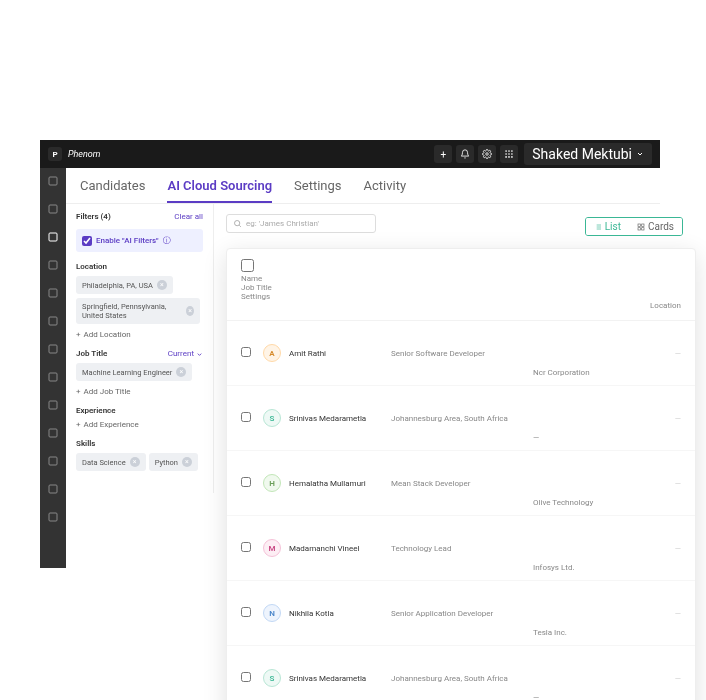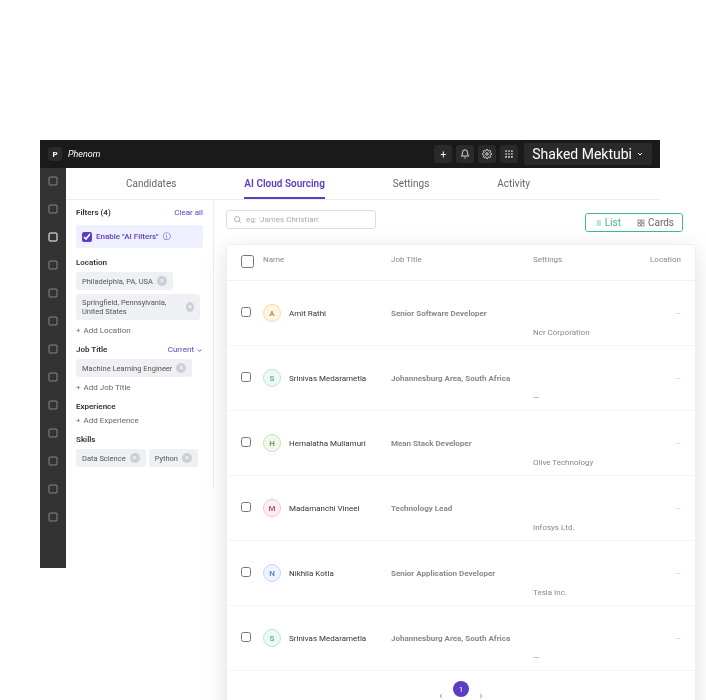--- a/index.html
+++ b/index.html
@@ -12,21 +12,21 @@
 .top-btn { width:18px; height:18px; background:#2a2a2a; border-radius:3px; margin-left:4px; display:flex; align-items:center; justify-content:center; color:#fff; font-size:10px; cursor:pointer; }
 .user { margin-left:6px; padding:3px 8px; background:#2a2a2a; border-radius:3px; display:flex; align-items:center; font-size:14px; cursor:pointer; }
 .user svg { margin-left:4px; }
 .body { display:flex; background:#fff; position:relative; }
 .rail { width:26px; background:#333; padding-top:6px; display:flex; flex-direction:column; align-items:center; gap:14px; height:400px; }
 .rail-item { width:14px; height:14px; color:#888; display:flex; align-items:center; justify-content:center; cursor:pointer; }
 .rail-item.active { color:#fff; }
 .rail-item svg { width:12px; height:12px; }
 .main { flex:1; background:#fff; }
 .tabs { display:flex; padding:10px 14px 0; border-bottom:1px solid #eee; gap:22px; }
-.tab { font-size:10px; color:#666; padding-bottom:8px; border-bottom:2px solid transparent; cursor:pointer;margin-left:46px; }
+.tab { font-size:13px; color:#666; padding-bottom:8px; border-bottom:2px solid transparent; cursor:pointer; }
 .tab.active { color:#5b3cc4; border-bottom-color:#5b3cc4; font-weight:600; }
 .content { display:flex; }
 .filters { width:148px; border-right:1px solid #eee; padding:8px 10px; font-size:8px; }
 .filters-head { display:flex; justify-content:space-between; align-items:flex-end; margin-bottom:8px; }
 .filters-title { font-weight:600; color:#333; }
 .clear-all { color:#5b3cc4; cursor:pointer; }
 .ai-toggle { background:#eef0ff; padding:6px; border-radius:3px; display:flex; align-items:center; gap:4px; margin-bottom:10px; cursor:pointer; }
 .ai-toggle input { width:10px; height:10px; accent-color:#5b3cc4; }
 .ai-toggle span { color:#5b3cc4; font-weight:500; }
 .info-icon { color:#999; font-size:8px; }
@@ -38,31 +38,31 @@
 .add-link { color:#666; font-size:8px; cursor:pointer; display:flex; align-items:center; gap:3px; margin-top:2px; }
 .results { flex:1; padding:10px 0 0 12px; position:relative; }
 .search-row { display:flex; align-items:center; gap:8px; margin-bottom:8px; padding-right:12px; }
 .search-box { flex:0 0 150px; border:1px solid #ddd; border-radius:3px; padding:4px 6px; display:flex; align-items:center; gap:4px; font-size:8px; color:#aaa; }
 .search-box svg { width:9px; height:9px; }
 .result-count { font-size:8px; color:#666; margin-bottom:10px; }
 .table-panel { position:absolute; left:12px; top:44px; width:470px; background:#fff; border:1px solid #eee; border-radius:4px; box-shadow:0 6px 24px rgba(0,0,0,0.12); }
 .view-toggle { position:absolute; right:12px; top:-32px; display:flex; border:1px solid #3ab795; border-radius:3px; overflow:hidden; font-size:10px; }
 .vt { padding:3px 8px; display:flex; align-items:center; gap:3px; cursor:pointer; color:#666; background:#fff; }
 .vt.active { color:#3ab795; }
-.thead { display:flex; padding:10px 14px; font-size:8px; color:#888; border-bottom:1px solid #f2f2f2; }
+.thead { display:flex; padding:10px 14px; font-size:8px; color:#888; border-bottom:1px solid #f2f2f2;flex-direction:column; }
 .thead .c-chk { width:22px; }
 .thead .c-name { width:128px; }
 .thead .c-job { width:142px; }
 .thead .c-comp { width:90px; }
 .thead .c-loc { flex:1; text-align:right; }
 .trow { display:flex; align-items:center; padding:8px 14px; font-size:8px; border-bottom:1px solid #f6f6f6; }
 .trow .c-chk { width:22px; }
 .trow .c-chk input { width:10px; height:10px; }
 .trow .c-name { width:128px; display:flex; align-items:center; gap:8px; color:#333; }
-.trow .c-job { width:142px; color:#888;font-weight:bold; }
+.trow .c-job { width:142px; color:#888; }
 .trow .c-comp { width:90px; color:#888;margin-top:39px; }
 .trow .c-loc { flex:1; text-align:right; color:#ccc; }
 .avatar { width:18px; height:18px; border-radius:50%; display:flex; align-items:center; justify-content:center; font-size:8px; font-weight:600; border:1px solid; }
 .av-a{ background:#fff4e6; border-color:#ffd9a8; color:#d68b2c; }
 .av-s{ background:#eef9f5; border-color:#b8e6d5; color:#3ab795; }
 .av-h{ background:#f0f9ee; border-color:#c2e6b8; color:#6b9f5a; }
 .av-m{ background:#fdeef4; border-color:#f5c2d8; color:#c94985; }
 .av-n{ background:#eef4fd; border-color:#c2d8f5; color:#4985c9; }
 .pager { display:flex; justify-content:center; align-items:center; gap:8px; padding:10px 0; font-size:8px; }
 .pager-btn { color:#999; cursor:pointer; }

